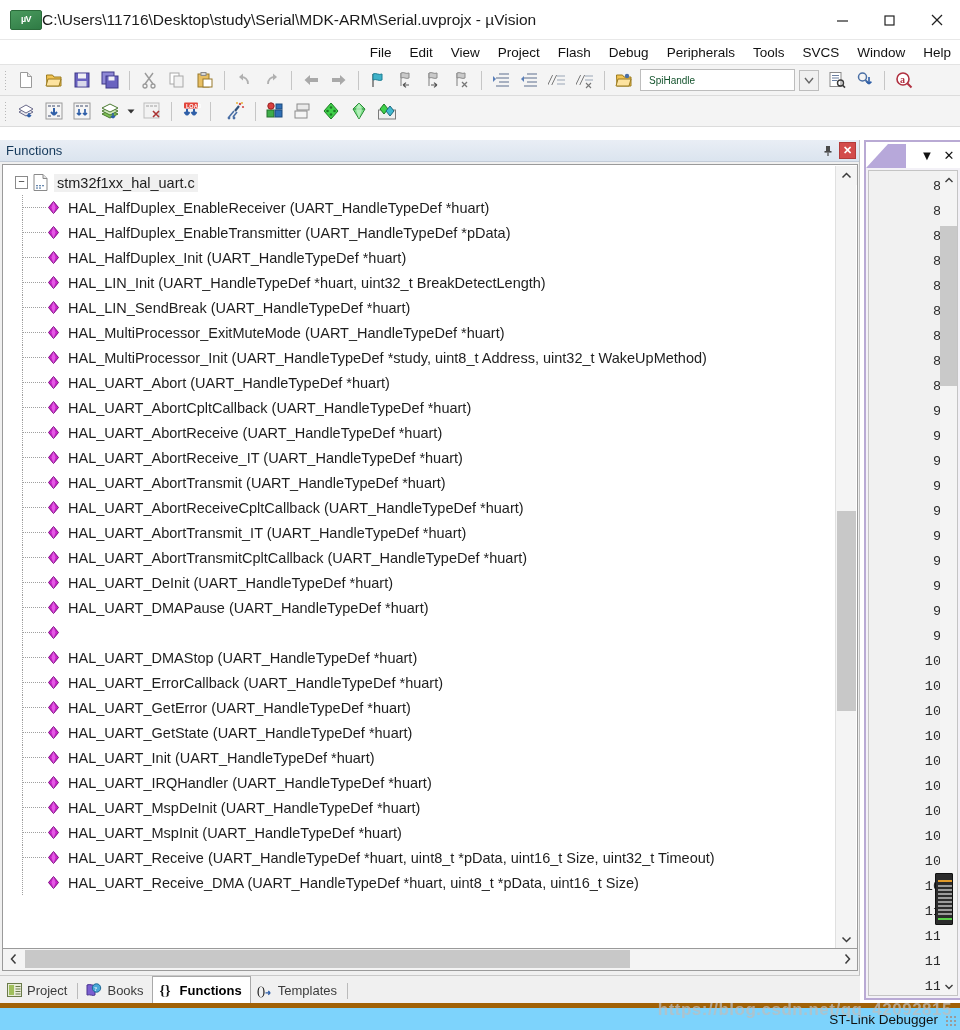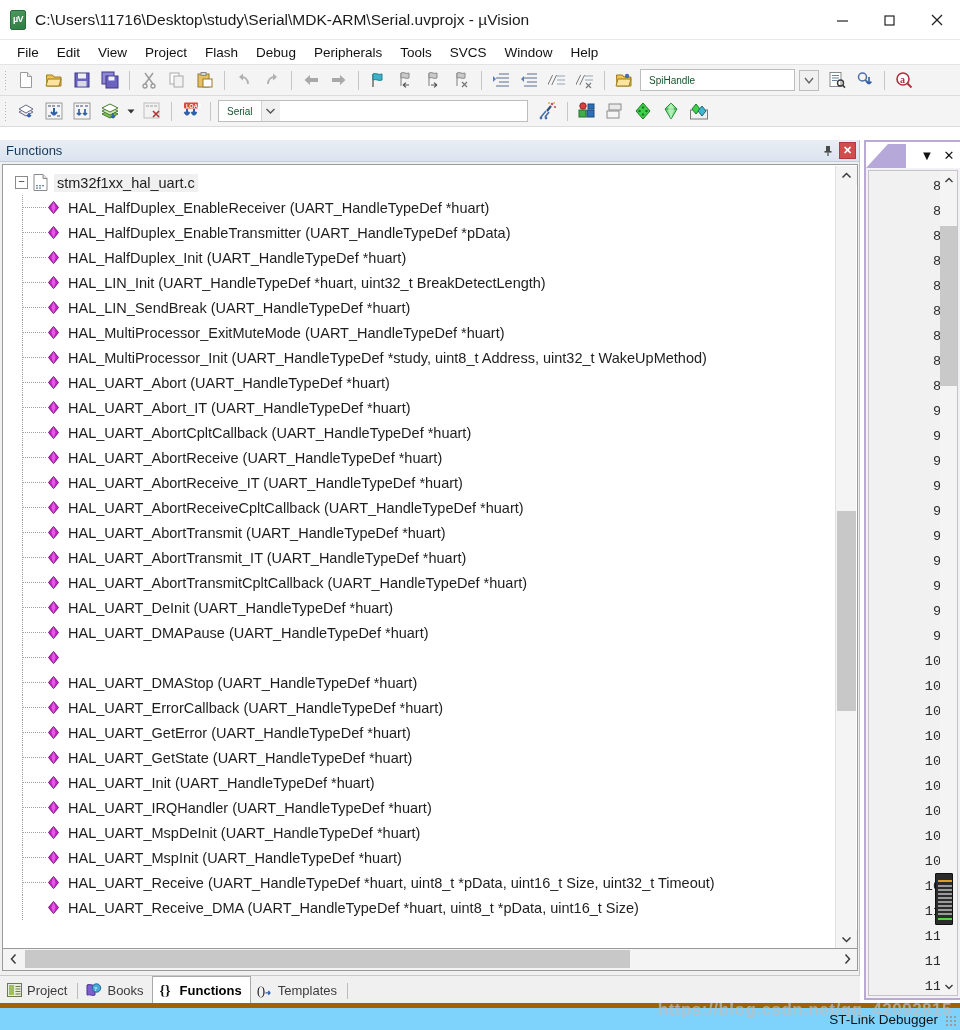--- a/index.html
+++ b/index.html
@@ -15,22 +15,22 @@
   
   .titlebar {
     height: 40px;
     background: #ffffff;
     display: flex;
     align-items: center;
     border-bottom: 1px solid #e8e8e8;
     position: relative;
   }
   .app-logo {
-    width: 16px; height: 20px;
-    margin-left: 10px; margin-right: 9px;
+    width: 32px; height: 20px;
+    margin-left: 10px; 
     background: linear-gradient(160deg,#4a9a5e 0%,#2f7b45 100%);
     border: 1px solid #2a6b3a;
     border-radius: 2px;
     color: #fff;
     font-size: 9px; font-weight: bold;
     display: flex; align-items: center; justify-content: center;
     line-height: 1;
     letter-spacing: -0.5px;
     flex: 0 0 auto;
   }
@@ -52,20 +52,21 @@
   .wc svg { display:block; }
 
   
   .menubar {
     height: 25px;
     background: #ffffff;
     display: flex;
     align-items: center;
     padding-left: 8px;
     border-bottom: 1px solid #e3e3e3;
+    justify-content: flex-end;
   }
   .menu-item {
     font-size: 13.5px;
     color: #111;
     padding: 2px 9px;
     white-space: nowrap;
   }
 
   
   .toolbar {
@@ -728,28 +729,20 @@
     <svg width="20" height="20" viewBox="0 0 20 20">
         <rect x="3" y="1.5" width="14" height="6" fill="#e2443a" rx="1"></rect>
         <text x="5" y="6.5" font-size="5.5" fill="#fff" font-family="Liberation Sans, sans-serif" font-weight="bold">LOAD</text>
         <path d="M6 8v6m0 0l-2.5-3M6 14l2.5-3" stroke="#2f5fa8" stroke-width="2" fill="none"></path>
         <path d="M13 8v6m0 0l-2.5-3M13 14l2.5-3" stroke="#2f5fa8" stroke-width="2" fill="none"></path>
       </svg>
   </div>
 
   <div class="tb-sep"></div>
 
-  <div class="tb-combo combo-batch">
-    <div class="cval">Serial</div>
-    <div class="carrow">
-      <svg width="11" height="8" viewBox="0 0 11 8">
-          <path d="M1.5 2l4 4 4-4" fill="none" stroke="#555" stroke-width="1.4"></path>
-        </svg>
-    </div>
-  </div>
 
   <div class="tb-btn" style="margin-left:6px">
     <svg width="20" height="20" viewBox="0 0 20 20">
         <path d="M3 16l5-6" stroke="#4a6fa5" stroke-width="1.6"></path>
         <path d="M7 16l4-5" stroke="#4a6fa5" stroke-width="1.6"></path>
         <path d="M9 10l4-5" stroke="#30507a" stroke-width="2.2"></path>
         <g fill="#d04a4a">
           <circle cx="14" cy="3" r="1.2"></circle>
           <circle cx="17" cy="6" r="1.1"></circle>
         </g>
@@ -912,29 +905,20 @@
             </svg></div>
           <span>HAL_UART_Abort (UART_HandleTypeDef *huart)</span>
         </div>
       <div class="row child">
           <div class="dotline"></div>
           <div class="stub"></div>
           <div class="diamond"><svg width="13" height="13" viewBox="0 0 13 13">
               <path d="M6.5 0.5l5 6-5 6-5-6z" fill="#c71fc7" stroke="#7d1080"></path>
               <path d="M6.5 0.5l2 6-2 6-2-6z" fill="#e96be9" opacity="0.8"></path>
             </svg></div>
-          <span>HAL_UART_Abort_IT (UART_HandleTypeDef *huart)</span>
-        </div>
-      <div class="row child">
-          <div class="dotline"></div>
-          <div class="stub"></div>
-          <div class="diamond"><svg width="13" height="13" viewBox="0 0 13 13">
-              <path d="M6.5 0.5l5 6-5 6-5-6z" fill="#c71fc7" stroke="#7d1080"></path>
-              <path d="M6.5 0.5l2 6-2 6-2-6z" fill="#e96be9" opacity="0.8"></path>
-            </svg></div>
           <span>HAL_UART_AbortCpltCallback (UART_HandleTypeDef *huart)</span>
         </div>
       <div class="row child">
           <div class="dotline"></div>
           <div class="stub"></div>
           <div class="diamond"><svg width="13" height="13" viewBox="0 0 13 13">
               <path d="M6.5 0.5l5 6-5 6-5-6z" fill="#c71fc7" stroke="#7d1080"></path>
               <path d="M6.5 0.5l2 6-2 6-2-6z" fill="#e96be9" opacity="0.8"></path>
             </svg></div>
           <span>HAL_UART_AbortReceive (UART_HandleTypeDef *huart)</span>
@@ -948,30 +932,30 @@
             </svg></div>
           <span>HAL_UART_AbortReceive_IT (UART_HandleTypeDef *huart)</span>
         </div>
       <div class="row child">
           <div class="dotline"></div>
           <div class="stub"></div>
           <div class="diamond"><svg width="13" height="13" viewBox="0 0 13 13">
               <path d="M6.5 0.5l5 6-5 6-5-6z" fill="#c71fc7" stroke="#7d1080"></path>
               <path d="M6.5 0.5l2 6-2 6-2-6z" fill="#e96be9" opacity="0.8"></path>
             </svg></div>
+          <span>HAL_UART_AbortTransmit (UART_HandleTypeDef *huart)</span>
+        </div>
+      <div class="row child">
+          <div class="dotline"></div>
+          <div class="stub"></div>
+          <div class="diamond"><svg width="13" height="13" viewBox="0 0 13 13">
+              <path d="M6.5 0.5l5 6-5 6-5-6z" fill="#c71fc7" stroke="#7d1080"></path>
+              <path d="M6.5 0.5l2 6-2 6-2-6z" fill="#e96be9" opacity="0.8"></path>
+            </svg></div>
           <span>HAL_UART_AbortReceiveCpltCallback (UART_HandleTypeDef *huart)</span>
-        </div>
-      <div class="row child">
-          <div class="dotline"></div>
-          <div class="stub"></div>
-          <div class="diamond"><svg width="13" height="13" viewBox="0 0 13 13">
-              <path d="M6.5 0.5l5 6-5 6-5-6z" fill="#c71fc7" stroke="#7d1080"></path>
-              <path d="M6.5 0.5l2 6-2 6-2-6z" fill="#e96be9" opacity="0.8"></path>
-            </svg></div>
-          <span>HAL_UART_AbortTransmit (UART_HandleTypeDef *huart)</span>
         </div>
       <div class="row child">
           <div class="dotline"></div>
           <div class="stub"></div>
           <div class="diamond"><svg width="13" height="13" viewBox="0 0 13 13">
               <path d="M6.5 0.5l5 6-5 6-5-6z" fill="#c71fc7" stroke="#7d1080"></path>
               <path d="M6.5 0.5l2 6-2 6-2-6z" fill="#e96be9" opacity="0.8"></path>
             </svg></div>
           <span>HAL_UART_AbortTransmit_IT (UART_HandleTypeDef *huart)</span>
         </div>

